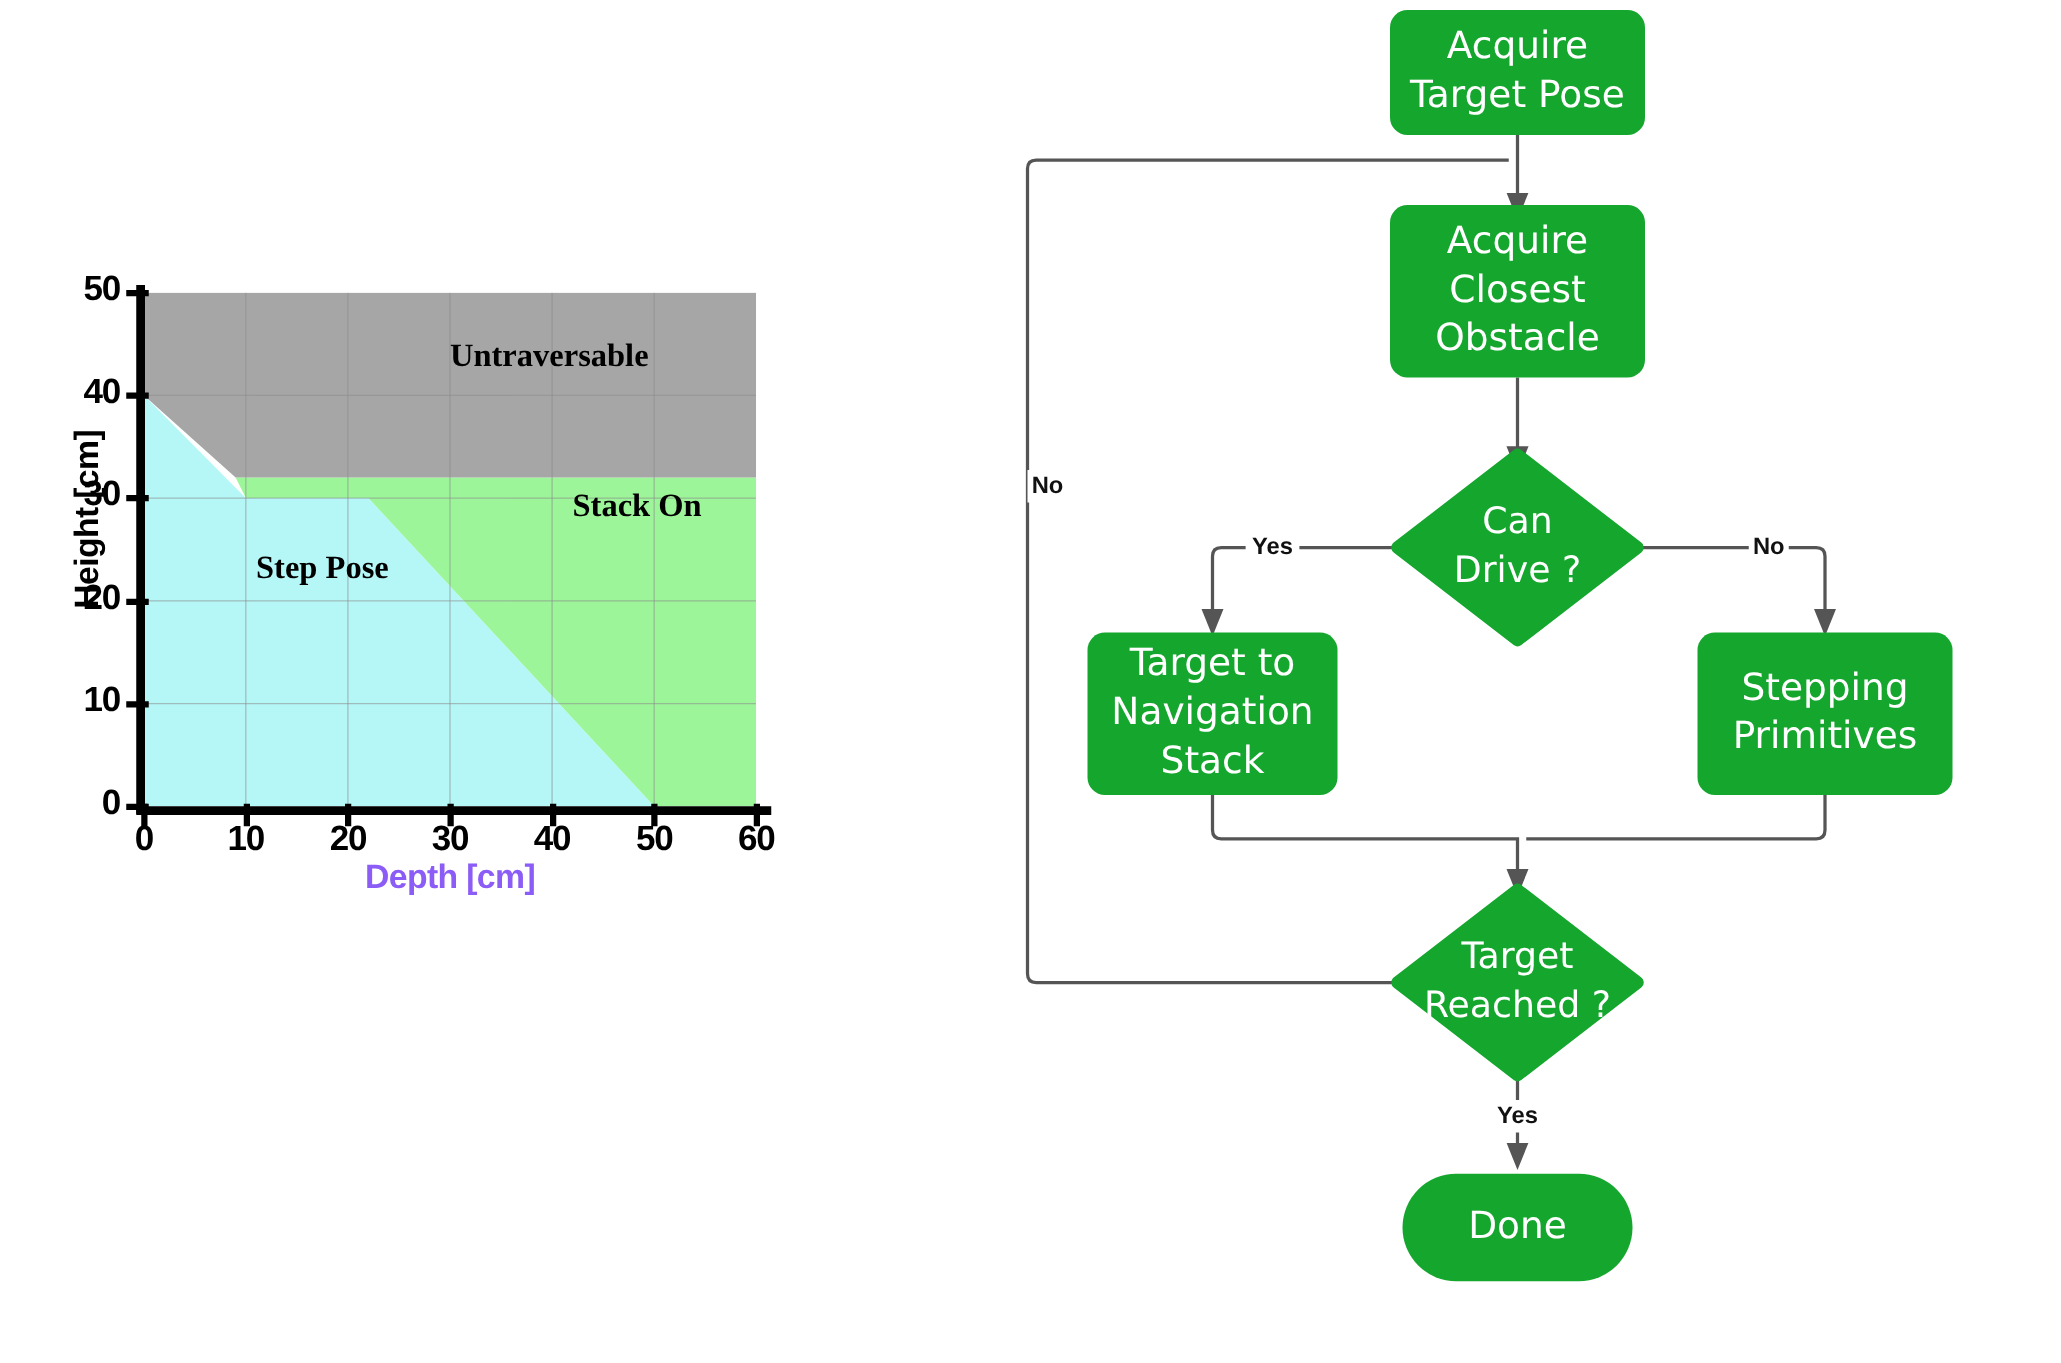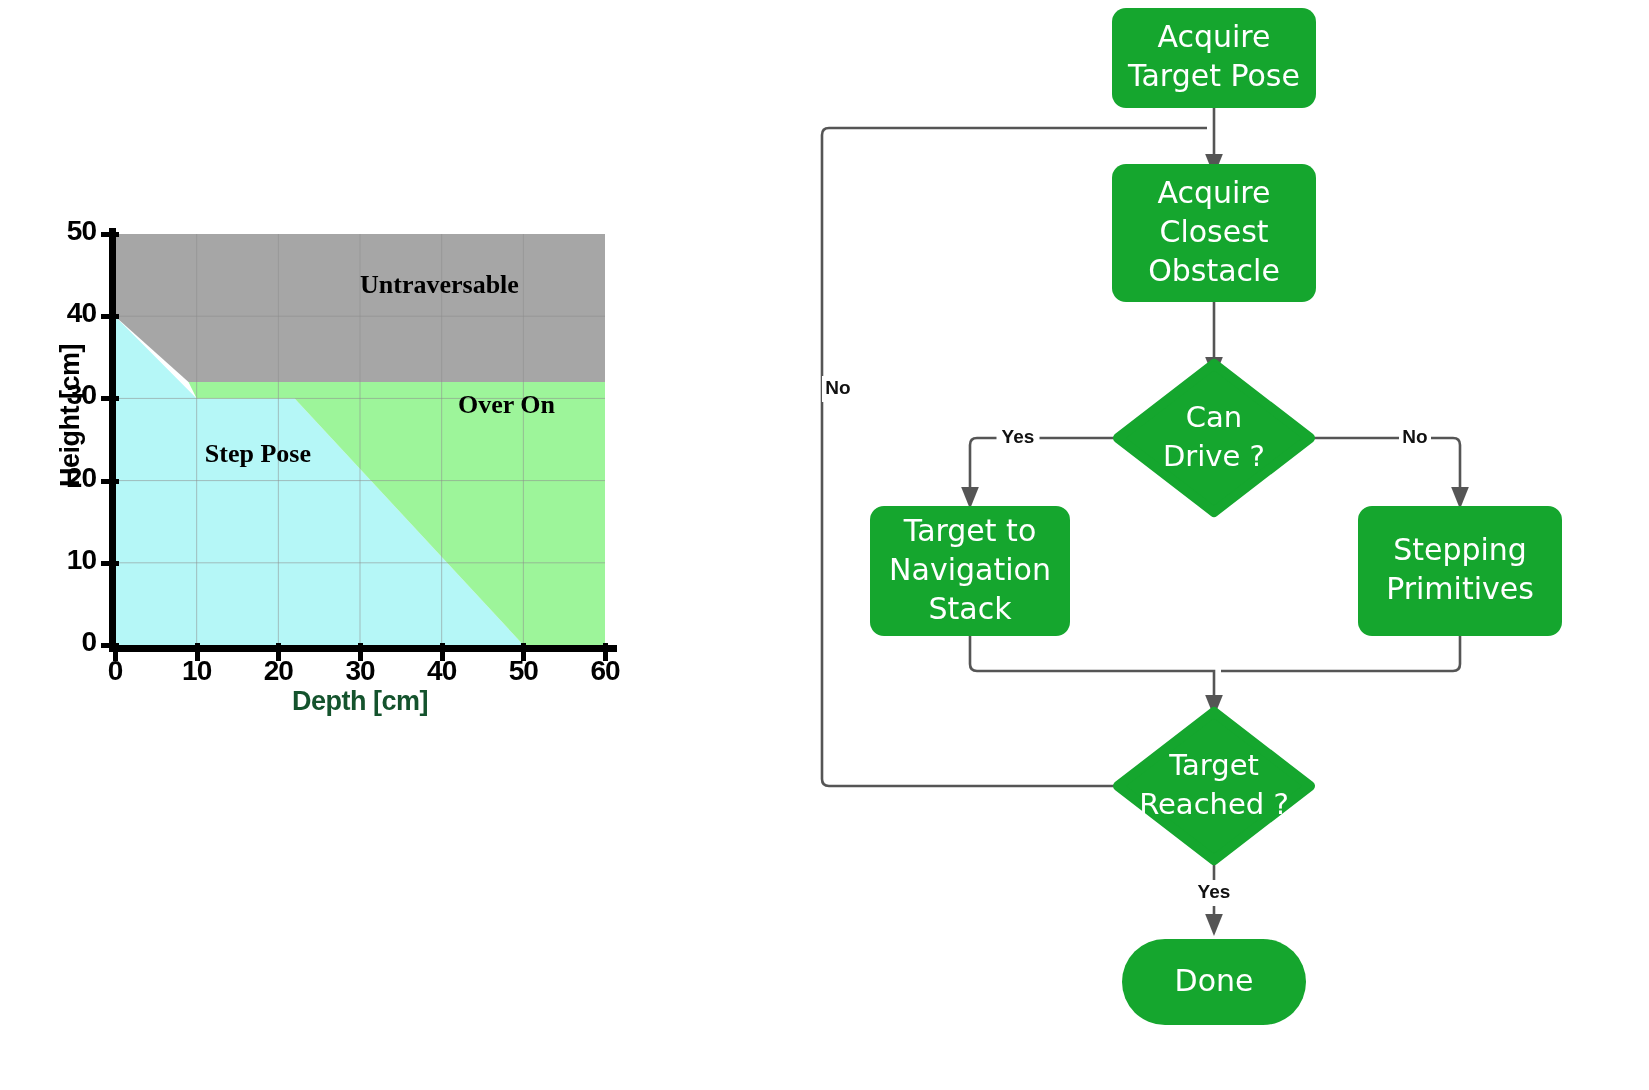--- a/index.html
+++ b/index.html
@@ -12,21 +12,21 @@
   #chart-panel{position:absolute;left:0;top:0;width:700px;height:1090px;}
 
   .y-axis-title{
     position:absolute;left:-20px;top:400px;width:180px;
     transform:rotate(-90deg);transform-origin:center center;
     text-align:center;font-size:27px;font-weight:bold;color:#000;
     letter-spacing:-0.5px;
   }
   .x-axis-title{
     position:absolute;left:115px;top:686px;width:490px;
-    text-align:center;font-size:27px;font-weight:bold;color:#14532d;
+    text-align:center;font-size:27px;font-weight:bold;color:#8b5cf6;
     letter-spacing:-0.5px;
   }
 
   #plot-area{
     position:absolute;left:115px;top:234px;width:490px;height:411px;
     overflow:hidden;background:#ffffff;
   }
   #plot-svg{display:block;}
 
   
@@ -139,21 +139,21 @@
       <div class="xlabel" style="left: 330px;">30</div>
       <div class="tick-x" style="left: 439.667px;"></div>
       <div class="xlabel" style="left: 411.667px;">40</div>
       <div class="tick-x" style="left: 521.333px;"></div>
       <div class="xlabel" style="left: 493.333px;">50</div>
       <div class="tick-x" style="left: 603px;"></div>
       <div class="xlabel" style="left: 575px;">60</div>
     </div>
   <div id="region-labels">
       <div class="region-label" style="left: 204.833px; top: 438.94px;">Step Pose</div>
-      <div class="region-label" style="left: 458px; top: 389.62px;">Over On</div>
+      <div class="region-label" style="left: 458px; top: 389.62px;">Stack On</div>
       <div class="region-label" style="left: 360px; top: 270.43px;">Untraversable</div>
     </div>
 </div>
 
 <div id="flow-panel">
   <svg id="flow-svg" width="949" height="1090">
     <defs>
       <marker id="arrow" markerWidth="9" markerHeight="9" refX="4.2" refY="4.2" orient="auto" markerUnits="strokeWidth">
         <path d="M0,0.8 L8.4,4.2 L0,7.6 z" fill="#555555"></path>
       </marker>

